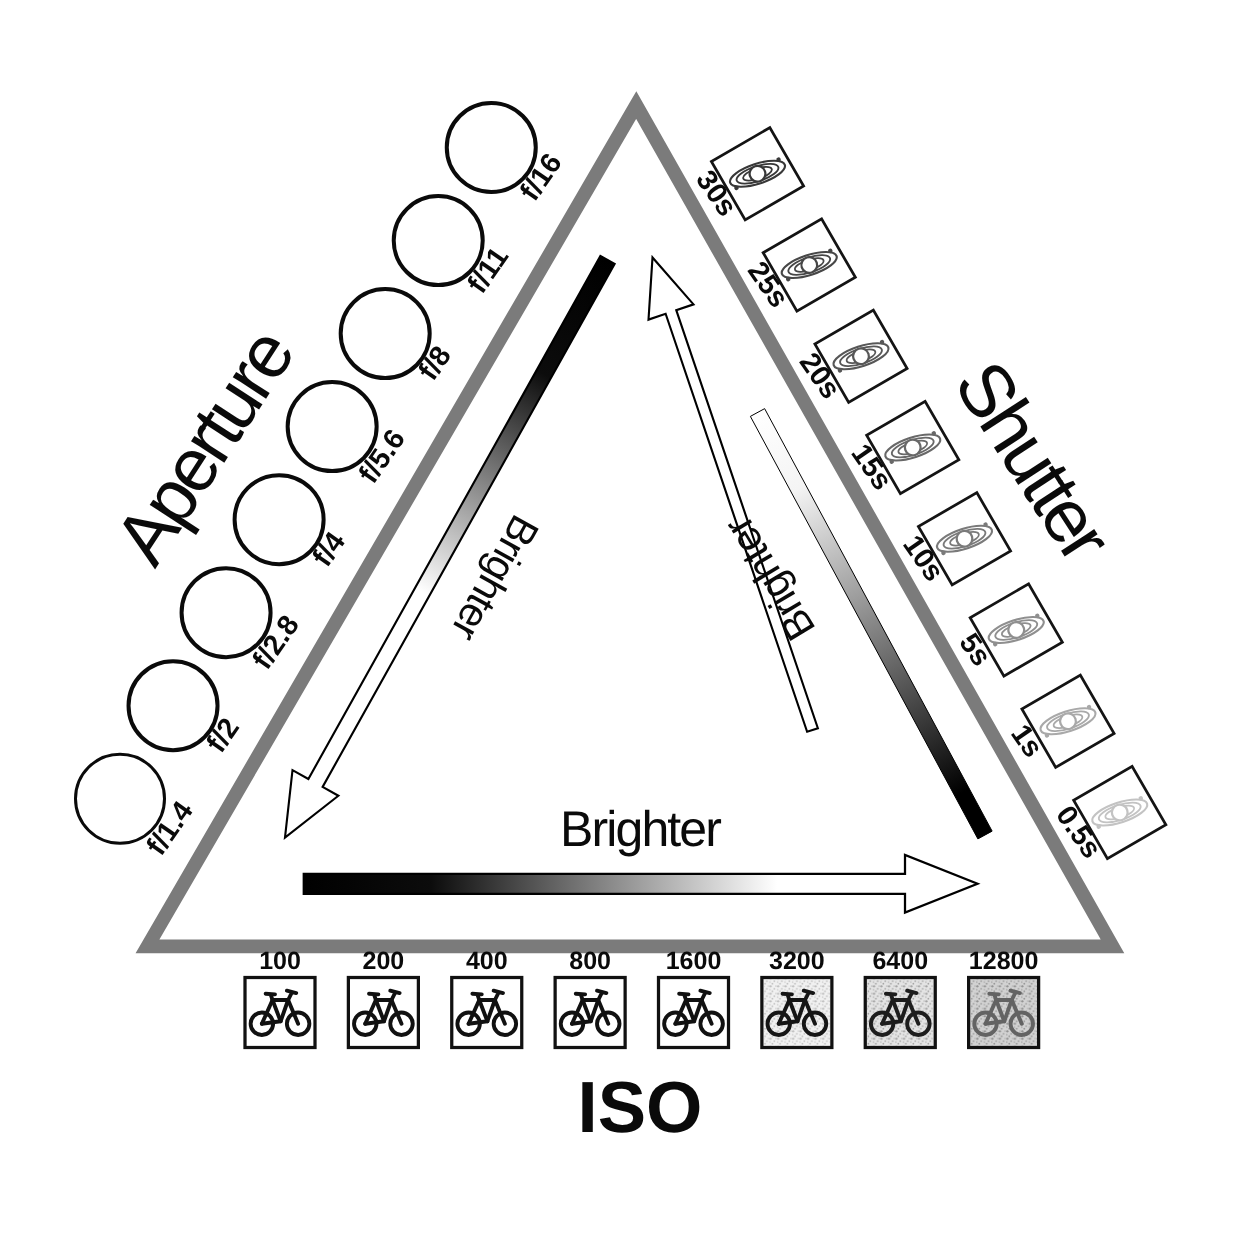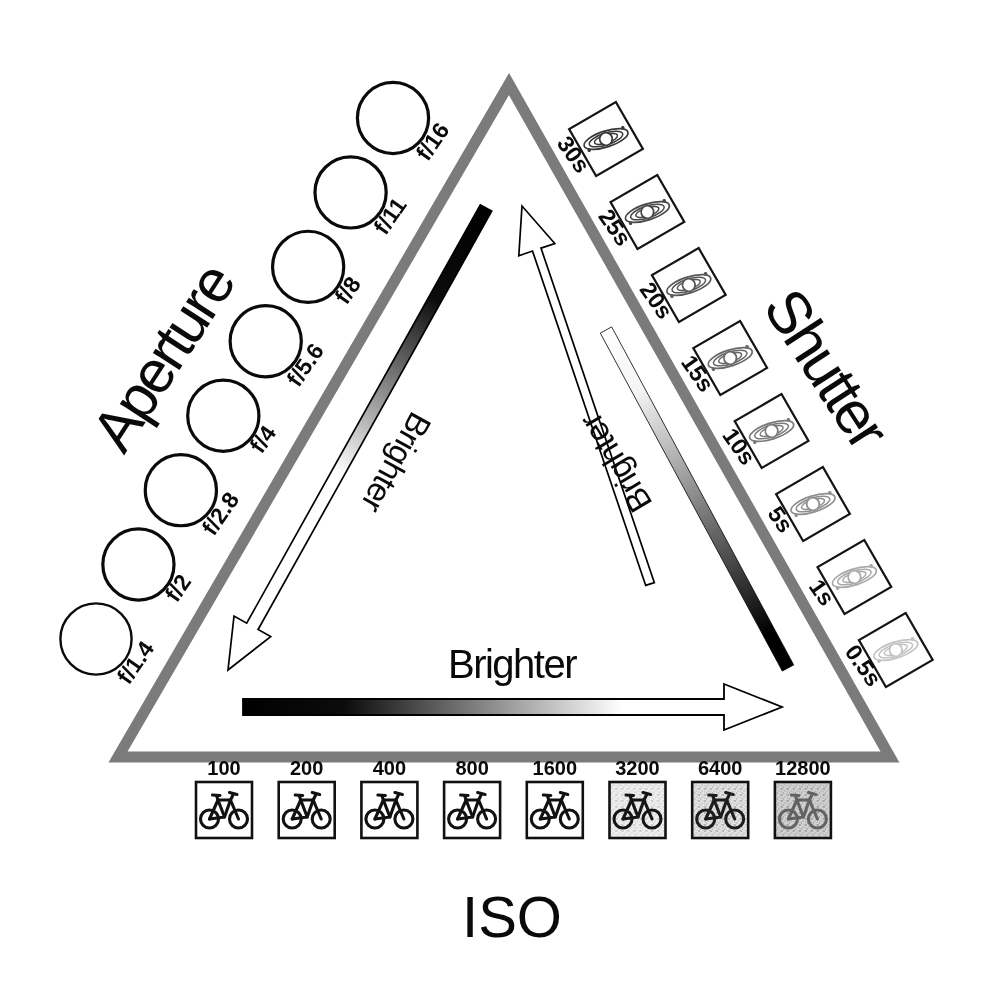--- a/index.html
+++ b/index.html
@@ -8,21 +8,21 @@
     font-family:"Liberation Sans", sans-serif;color:#0a0a0a;
   }
   #diagram{position:absolute;left:0;top:0;}
   .big-label{
     position:absolute;white-space:nowrap;color:#0a0a0a;
     transform-origin:center center;user-select:none;
   }
   .axis-title{font-size:60px;letter-spacing:-3px;font-weight:400;}
   #aperture-title{left:163px;top:358px;transform:translate(-50%,-50%) rotate(-57deg);}
   #shutter-title{left:826px;top:368px;transform:translate(-50%,-50%) rotate(57deg);}
-  #iso-title{left:512px;top:916px;transform:translate(-50%,-50%);font-size:58px;letter-spacing:0;}
+  #iso-title{left:512px;top:886px;transform:translate(-50%,-50%);font-size:58px;letter-spacing:0;font-weight:bold;}
   .brighter{font-weight:400;}
   #brighter-bottom{left:512px;top:664px;transform:translate(-50%,-50%);font-size:40px;letter-spacing:-1.5px;}
   #brighter-left{left:396px;top:462px;transform:translate(-50%,-50%) rotate(119deg);font-size:33px;letter-spacing:-1px;}
   #brighter-right{left:616px;top:463px;transform:translate(-50%,-50%) rotate(-121deg);font-size:33px;letter-spacing:-1px;}
 </style>
 </head>
 <body>
 
 <div id="stage">
 

